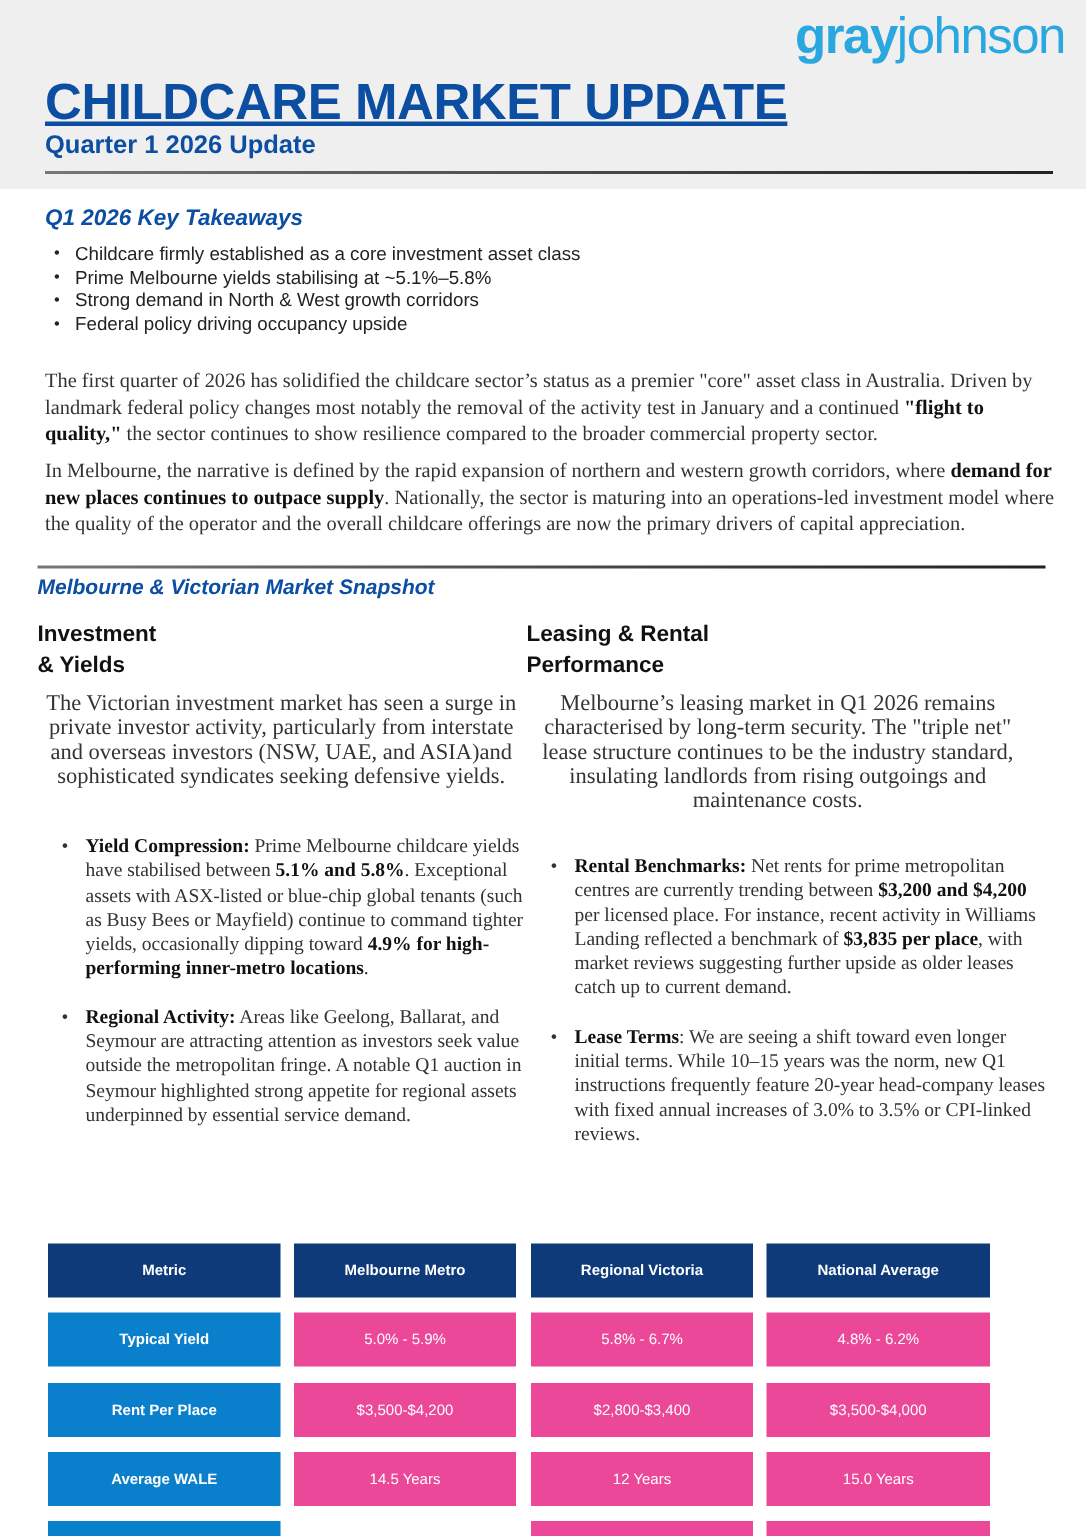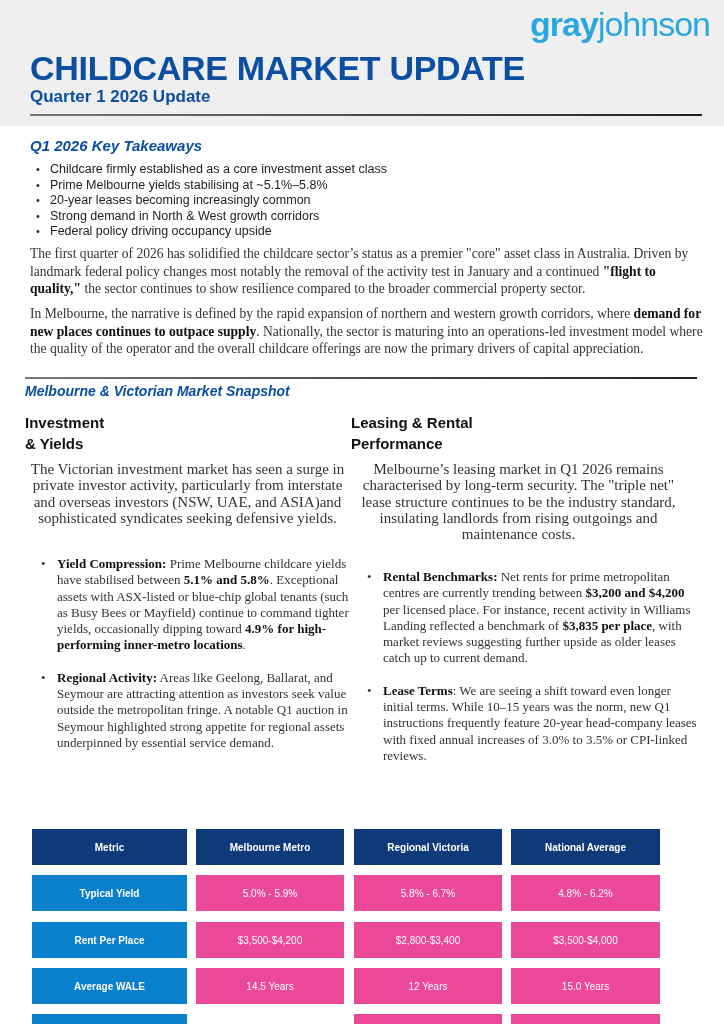--- a/index.html
+++ b/index.html
@@ -16,20 +16,21 @@
     position: absolute; right: 14px; top: 4px;
     font-family: "Liberation Sans", sans-serif; font-size: 34px; letter-spacing: -1px;
     color: #2aa7df; line-height: 40px;
   }
   .logo .gray { font-weight: bold; }
   .logo .johnson { font-weight: normal; }
   .title {
     position: absolute; left: 30px; top: 49px; margin: 0;
     font-size: 34px; font-weight: bold; color: #0b4ea2; letter-spacing: -0.3px;
     line-height: 38px;
+    text-decoration: underline;
   }
   .subtitle {
     position: absolute; left: 30px; top: 87px; margin: 0;
     font-size: 17px; font-weight: bold; color: #0b4ea2; line-height: 20px;
   }
   .rule {
     position: absolute; left: 30px; width: 672px; height: 2px;
     background: linear-gradient(to right, #777, #222);
   }
   .section-h {
@@ -79,21 +80,20 @@
   <span class="gray">gray</span><span class="johnson">johnson</span>
 </div>
 <h1 class="title">CHILDCARE MARKET UPDATE</h1>
 <h2 class="subtitle">Quarter 1 2026 Update</h2>
 <div class="rule" style="top:114px;"></div>
 
 <h3 class="section-h" style="top:137px; font-size:15px;">Q1 2026 Key Takeaways</h3>
 <ul class="takeaways">
   <li>Childcare firmly established as a core investment asset class</li>
   <li>Prime Melbourne yields stabilising at ~5.1%–5.8%</li>
-  <li>20-year leases becoming increasingly common</li>
   <li>Strong demand in North &amp; West growth corridors</li>
   <li>Federal policy driving occupancy upside</li>
 </ul>
 
 <p class="para" style="top:245px;">
   <span>The first quarter of 2026 has solidified the childcare sector’s status as a premier "core" asset class in Australia.  Driven by landmark federal policy changes most notably the removal of the activity test in January and a continued </span><b>"flight to quality,"</b><span> the sector continues to show resilience compared to the broader commercial property sector.</span>
 </p>
 <p class="para" style="top:305px;">
   <span>In Melbourne, the narrative is defined by the rapid expansion of northern and western growth corridors, where </span><b>demand for new places continues to outpace supply</b><span>. Nationally, the sector is maturing into an operations-led investment model where the quality of the operator and the overall childcare offerings are now the primary drivers of capital appreciation.</span>
 </p>

